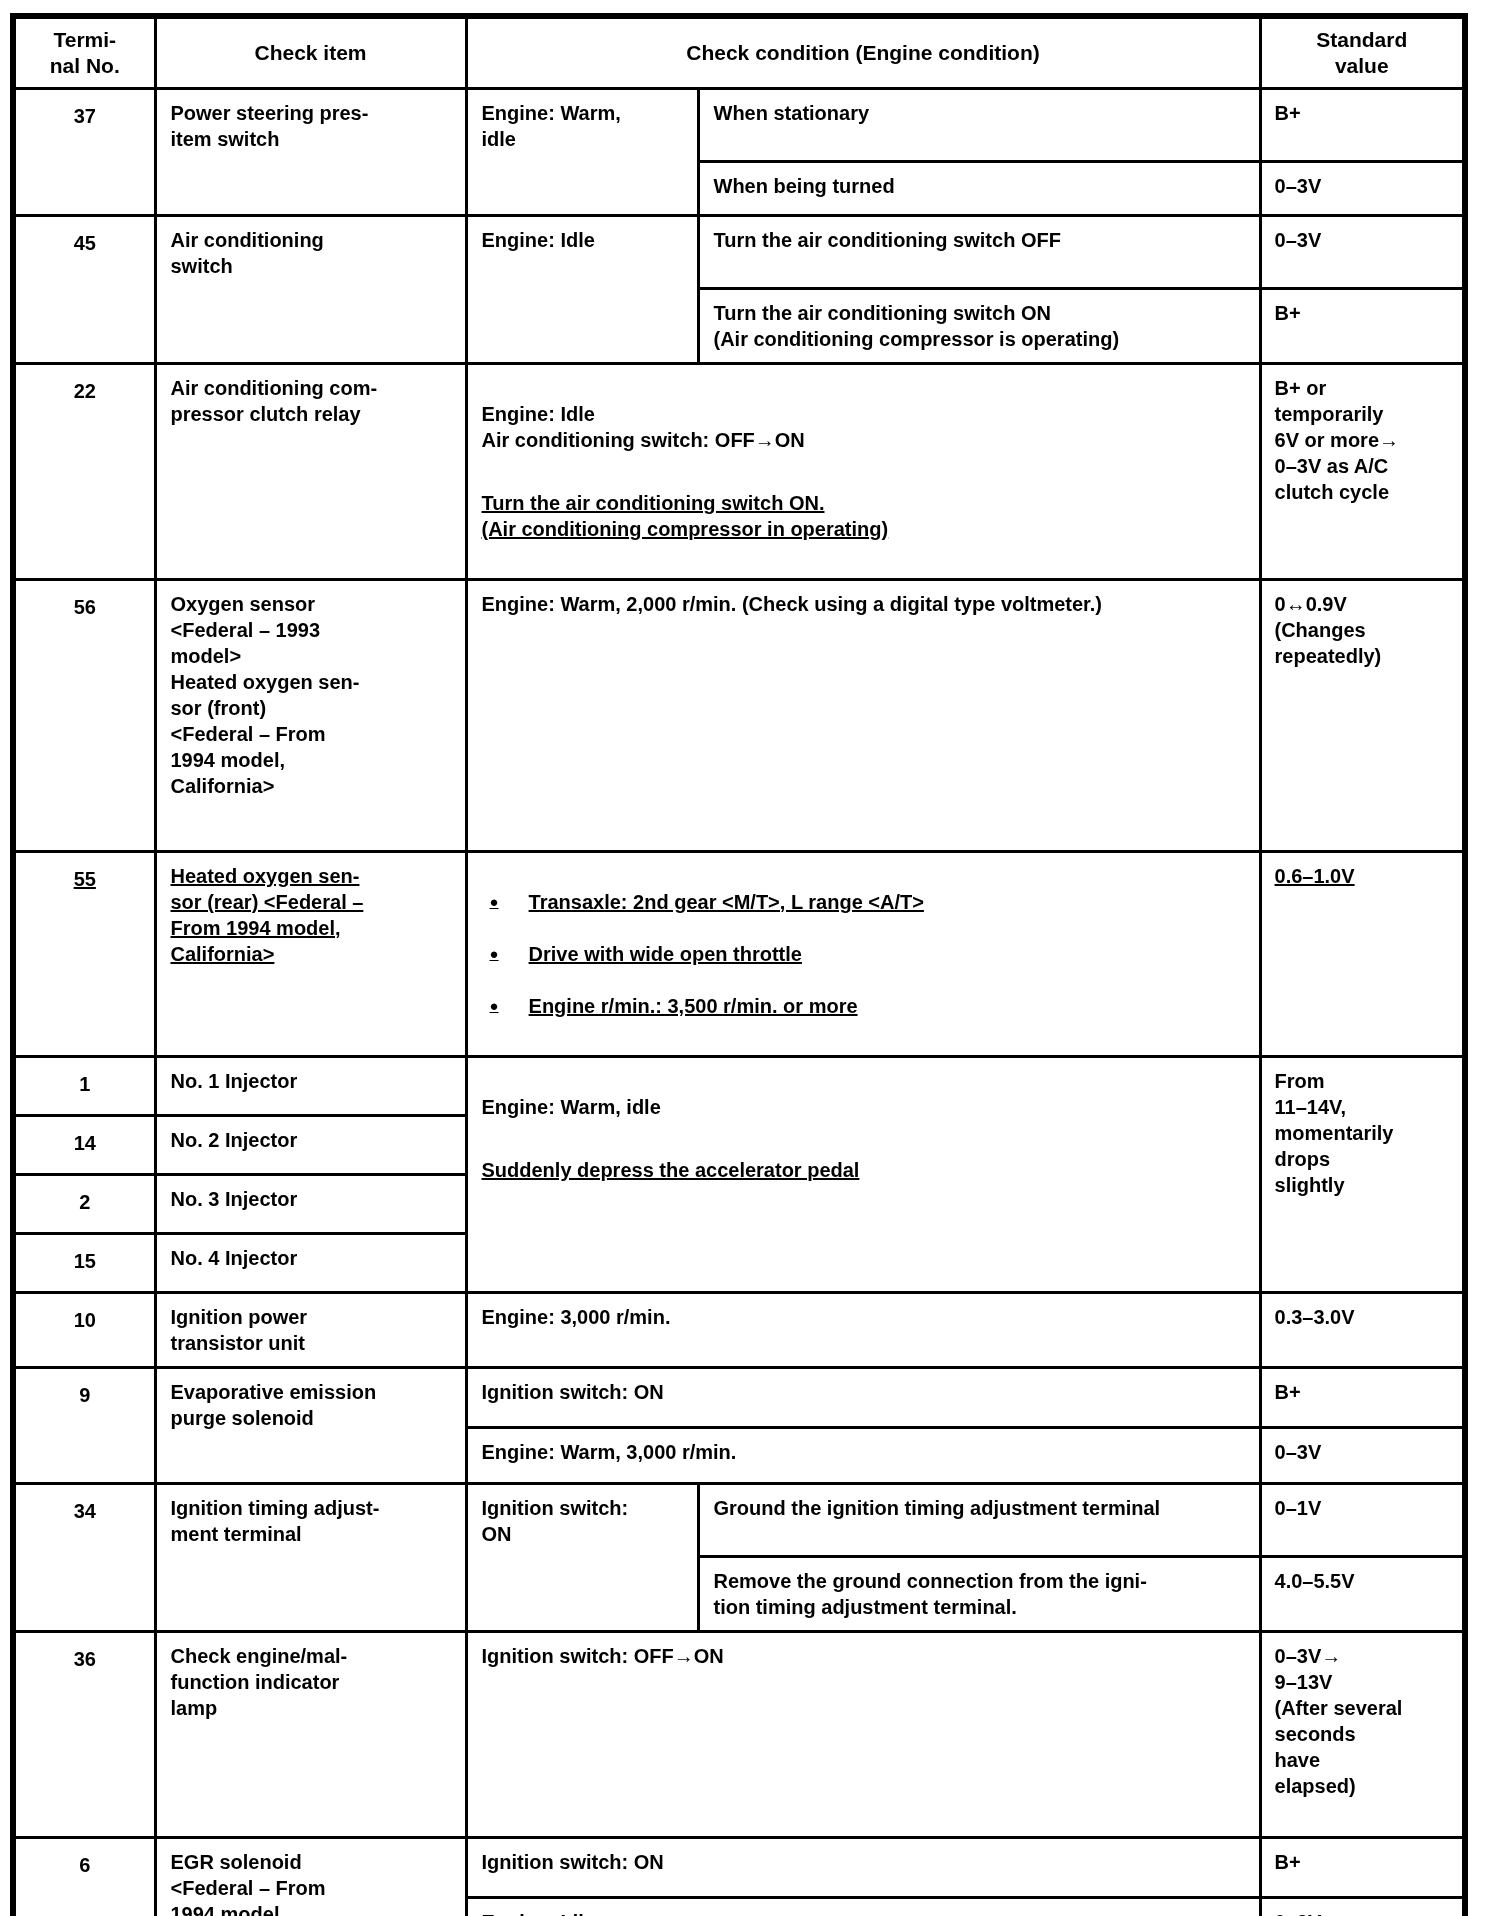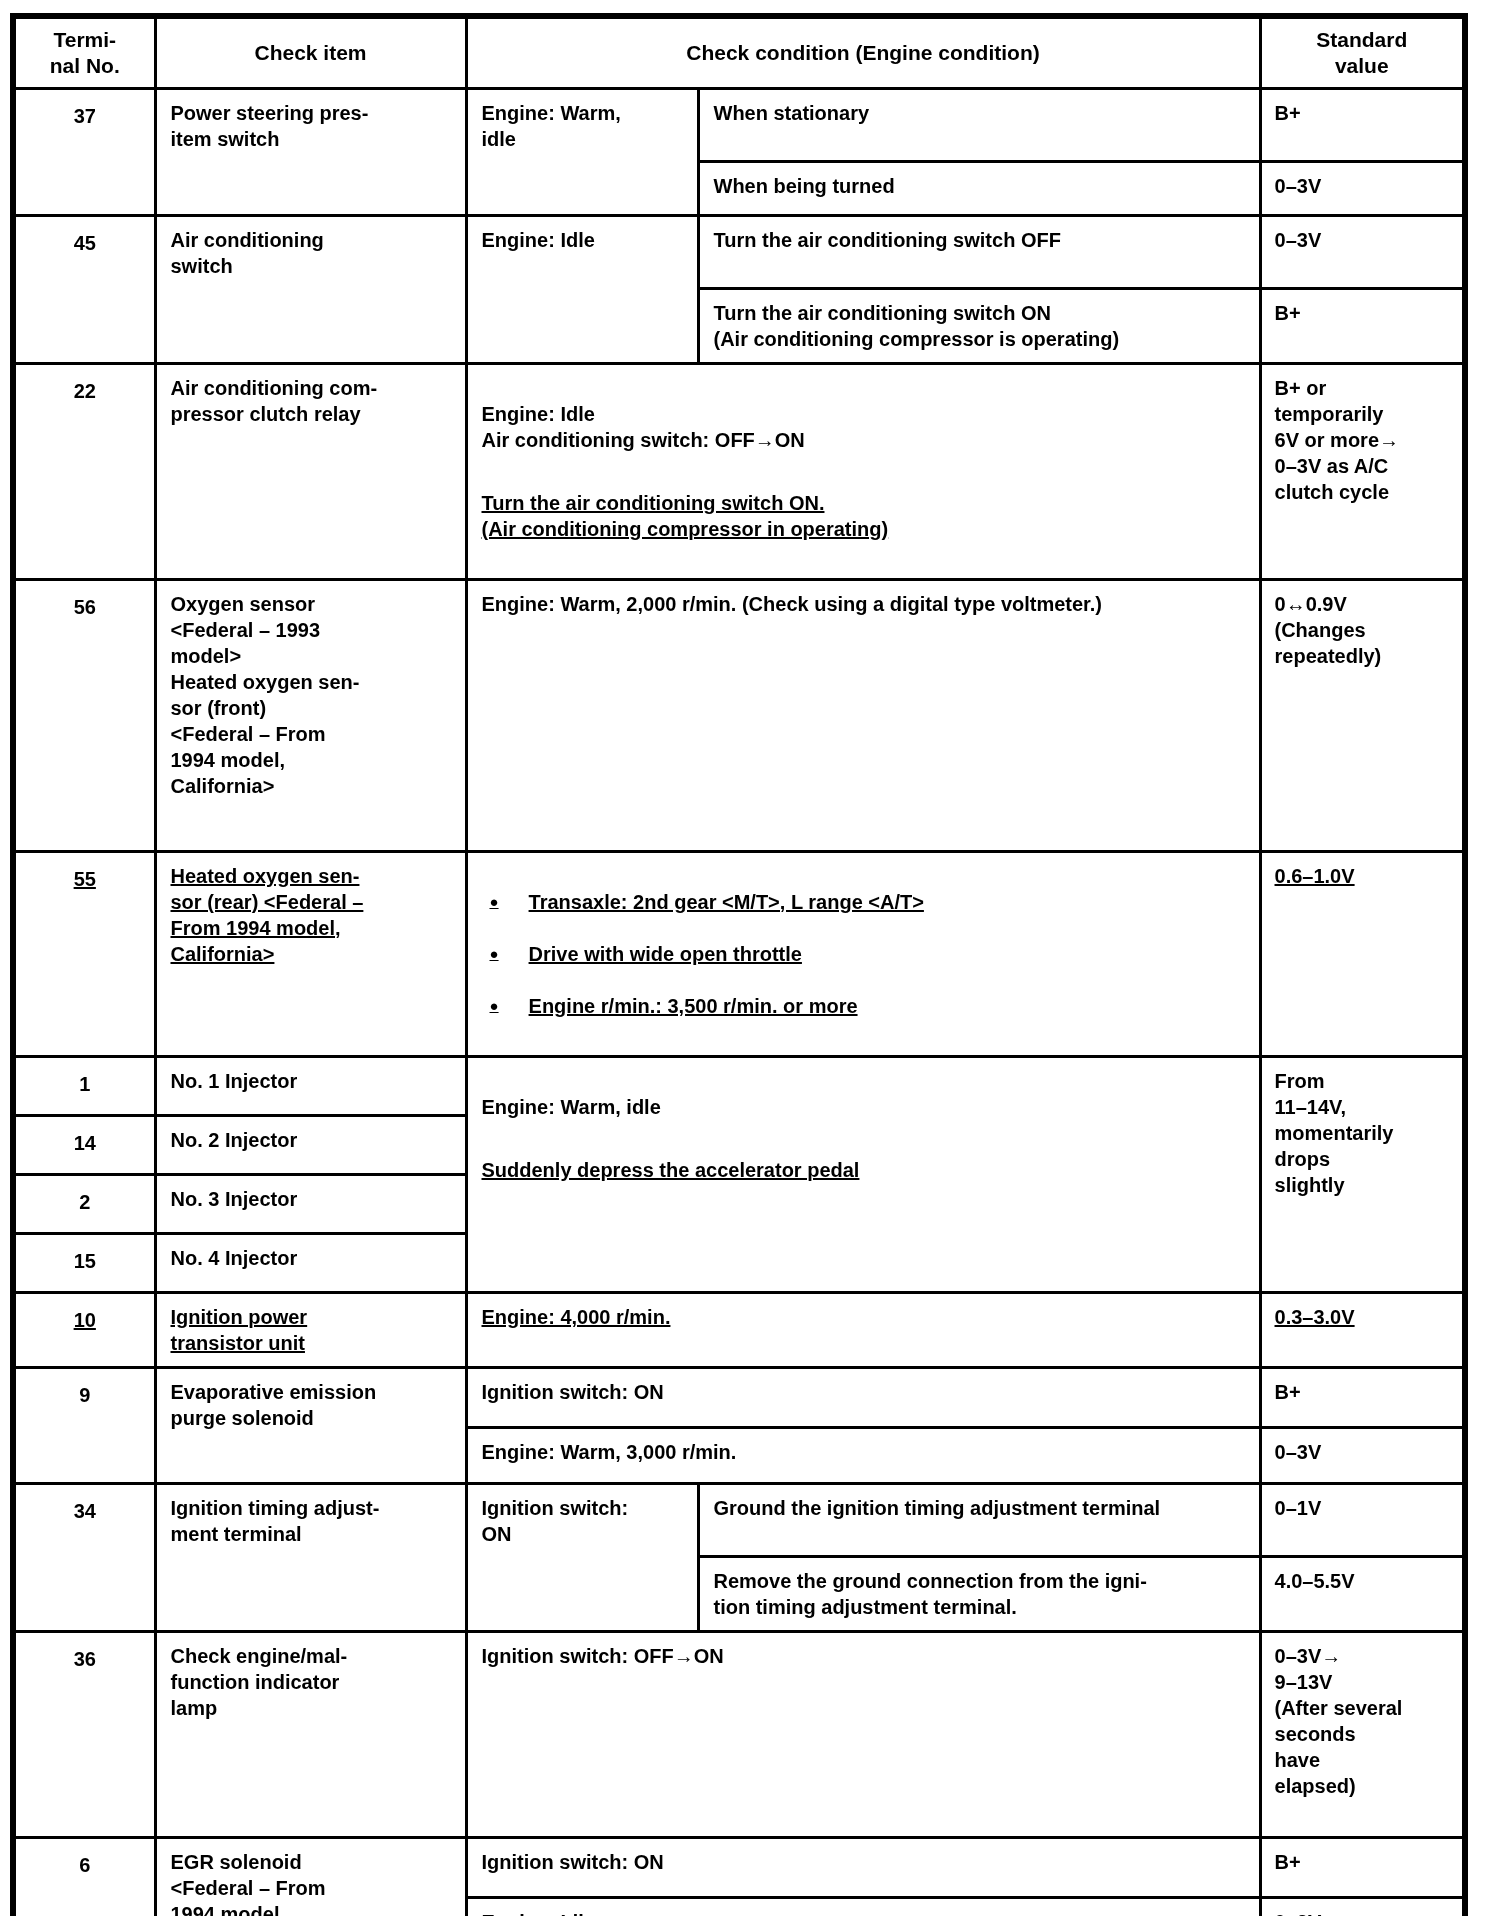--- a/index.html
+++ b/index.html
@@ -57,21 +57,21 @@
   }
   
   .rh70  { height: 70px; }
   .rh73  { height: 73px; margin-top: 21px; }
   .rh54  { height: 54px; }
   .rh72  { height: 72px; }
   .rh186 { height: 186px; }
   .rh272 { height: 272px; }
   .rh148 { height: 148px; text-decoration: underline; }
   .rh59  { height: 59px; }
-  .rh89  { height: 74px; text-decoration: underline; }
+  .rh89  { height: 74px; }
   .rh60  { height: 60px; }
   .rh56  { height: 56px; }
   .rh71  { height: 71px; }
   .rh206 { height: 206px; }
   .rh92  { height: 92px; }
 </style>
 </head>
 <body>
 
 <table class="voltage-table">
@@ -191,21 +191,21 @@
   </tr>
   <tr class="rh59">
     <td class="term">15</td>
     <td>No. 4 Injector</td>
   </tr>
 
   <tr class="rh89">
     <td class="term">10</td>
     <td>Ignition power
 transistor unit</td>
-    <td colspan="2">Engine: 4,000 r/min.</td>
+    <td colspan="2">Engine: 3,000 r/min.</td>
     <td class="std">0.3–3.0V</td>
   </tr>
 
   <tr class="rh60">
     <td class="term" rowspan="2">9</td>
     <td rowspan="2">Evaporative emission
 purge solenoid</td>
     <td colspan="2">Ignition switch: ON</td>
     <td class="std">B+</td>
   </tr>

